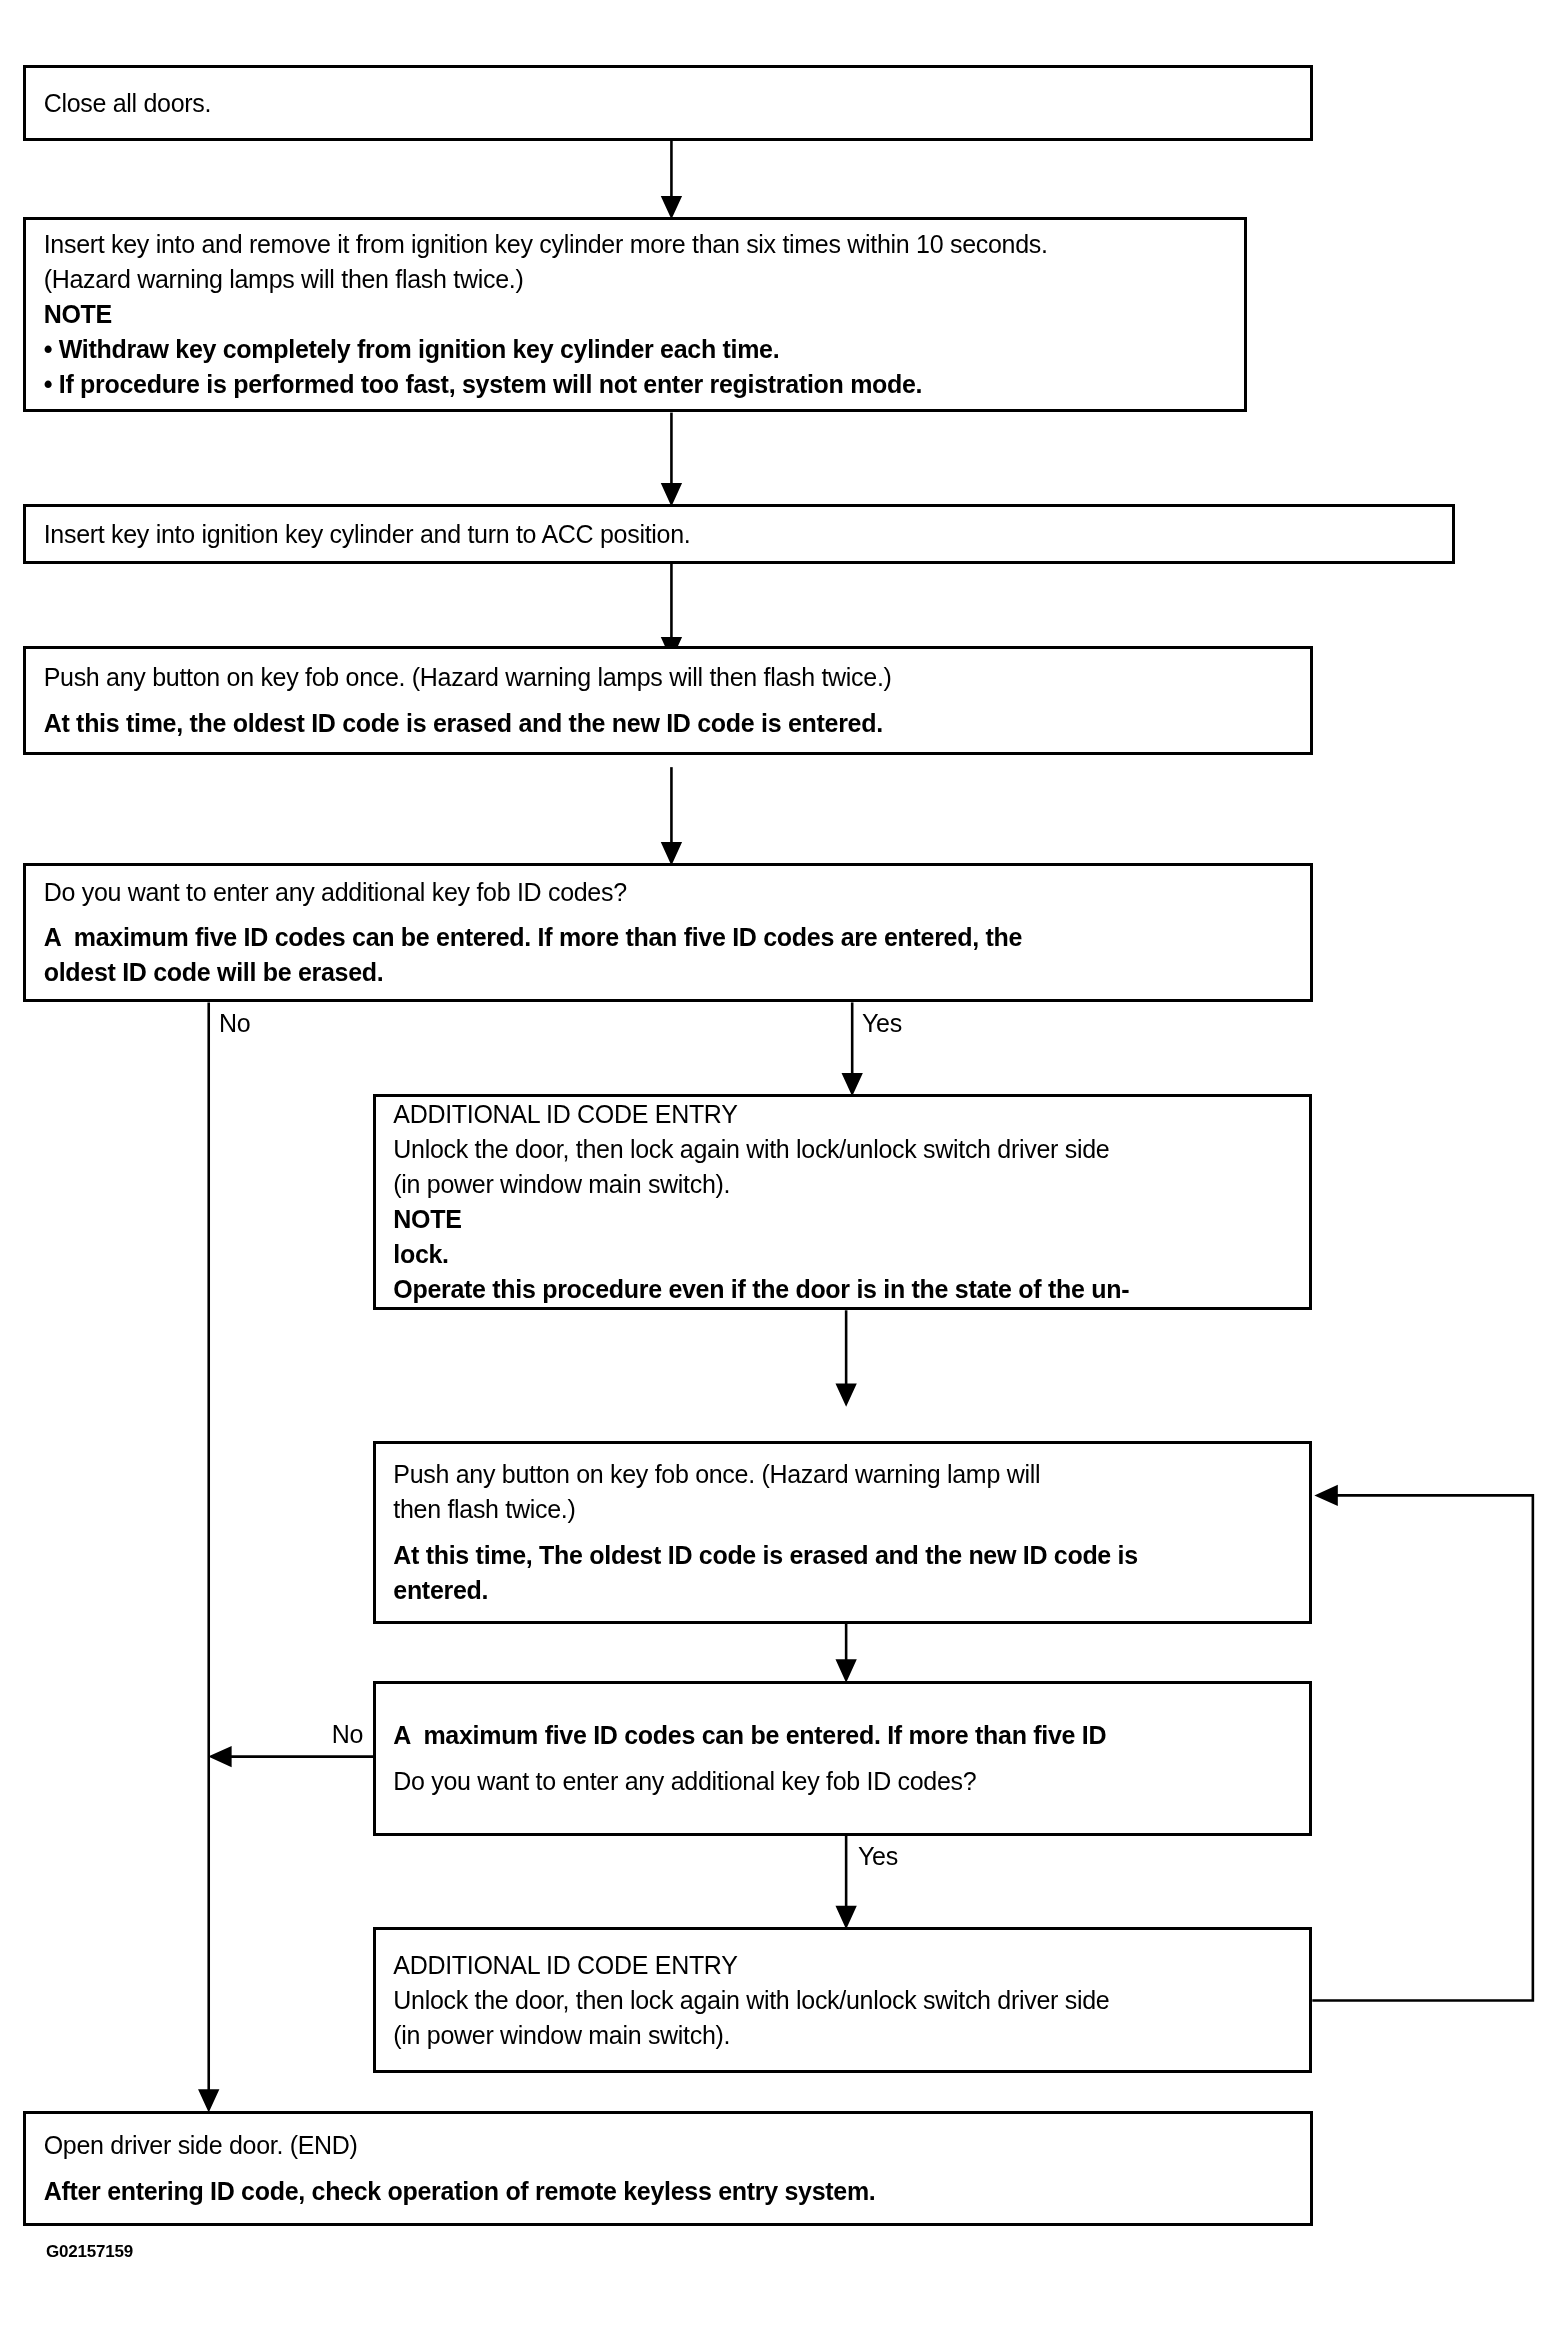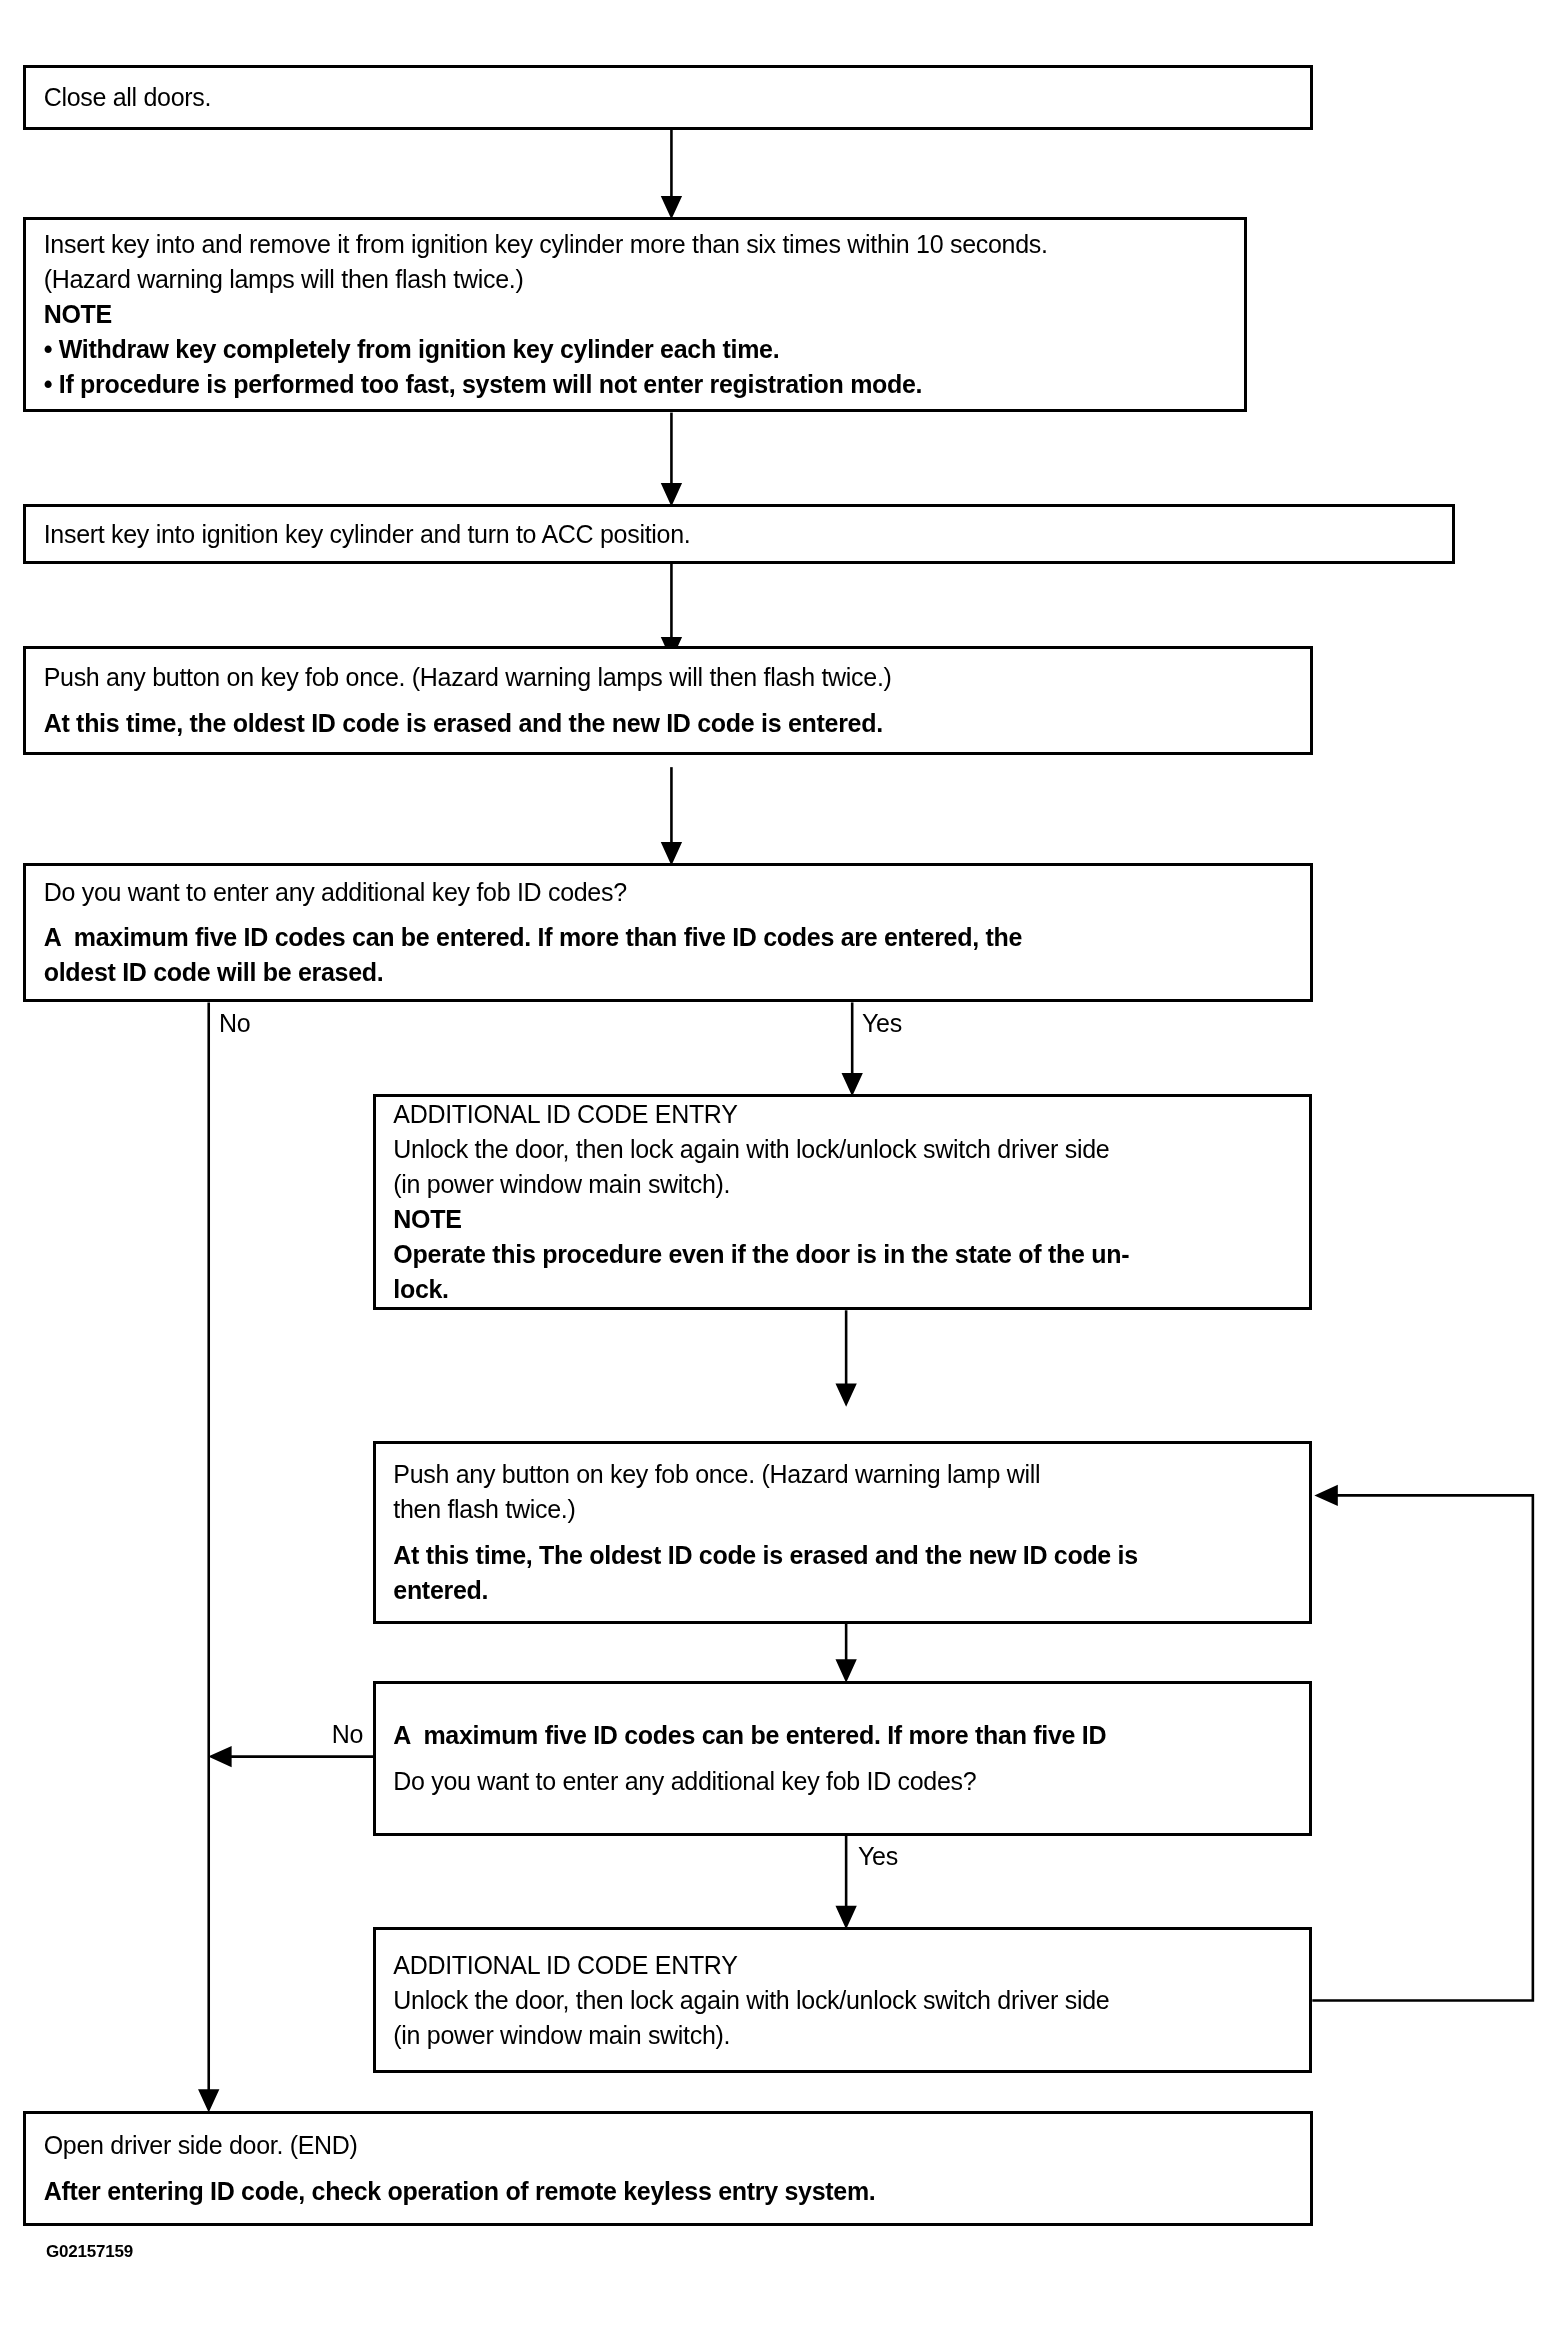--- a/index.html
+++ b/index.html
@@ -31,21 +31,21 @@
   }
   .b { font-weight: bold; }
   .gap { margin-top: 10.4px; }
   .lbl {
     position: absolute;
     font-size: 25px;
     letter-spacing: -0.3px;
     white-space: pre;
   }
   
-  #bx1  { left: 23.4px;  top: 65px;   width: 1290px; height: 65px;  }
+  #bx1  { left: 23.4px;  top: 65px;   width: 1290px; height: 76px;  }
   #bx2  { left: 23.4px;  top: 217px;  width: 1224px; height: 195px; }
   #bx3  { left: 23.4px;  top: 504px;  width: 1432px; height: 60px;  }
   #bx4  { left: 23.4px;  top: 646px;  width: 1290px; height: 109px; }
   #bx5  { left: 23.4px;  top: 863px;  width: 1290px; height: 139px; }
   #bx6  { left: 373px; top: 1094px; width: 939px; height: 216px; }
   #bx7  { left: 373px; top: 1405px; width: 939px; height: 183px; margin-top: 36px; }
   #bx8  { left: 373px; top: 1681px; width: 939px; height: 155px; }
   #bx9  { left: 373px; top: 1927px; width: 939px; height: 146px; }
   #bx10 { left: 23.4px;  top: 2111px; width: 1290px; height: 115px; }
   
@@ -118,22 +118,22 @@
     <div class="ln">Do you want to enter any additional key fob ID codes?</div>
     <div class="ln b gap">A  maximum five ID codes can be entered. If more than five ID codes are entered, the</div>
     <div class="ln b">oldest ID code will be erased.</div>
   </div>
 
   <div class="box" id="bx6">
     <div class="ln">ADDITIONAL ID CODE ENTRY</div>
     <div class="ln">Unlock the door, then lock again with lock/unlock switch driver side</div>
     <div class="ln">(in power window main switch).</div>
     <div class="ln b">NOTE</div>
+    <div class="ln b">lock.</div>
     <div class="ln b">Operate this procedure even if the door is in the state of the un-</div>
-    <div class="ln b">lock.</div>
   </div>
 
   <div class="box" id="bx7">
     <div class="ln">Push any button on key fob once. (Hazard warning lamp will</div>
     <div class="ln">then flash twice.)</div>
     <div class="ln b gap">At this time, The oldest ID code is erased and the new ID code is</div>
     <div class="ln b">entered.</div>
   </div>
 
   <div class="box" id="bx8">

